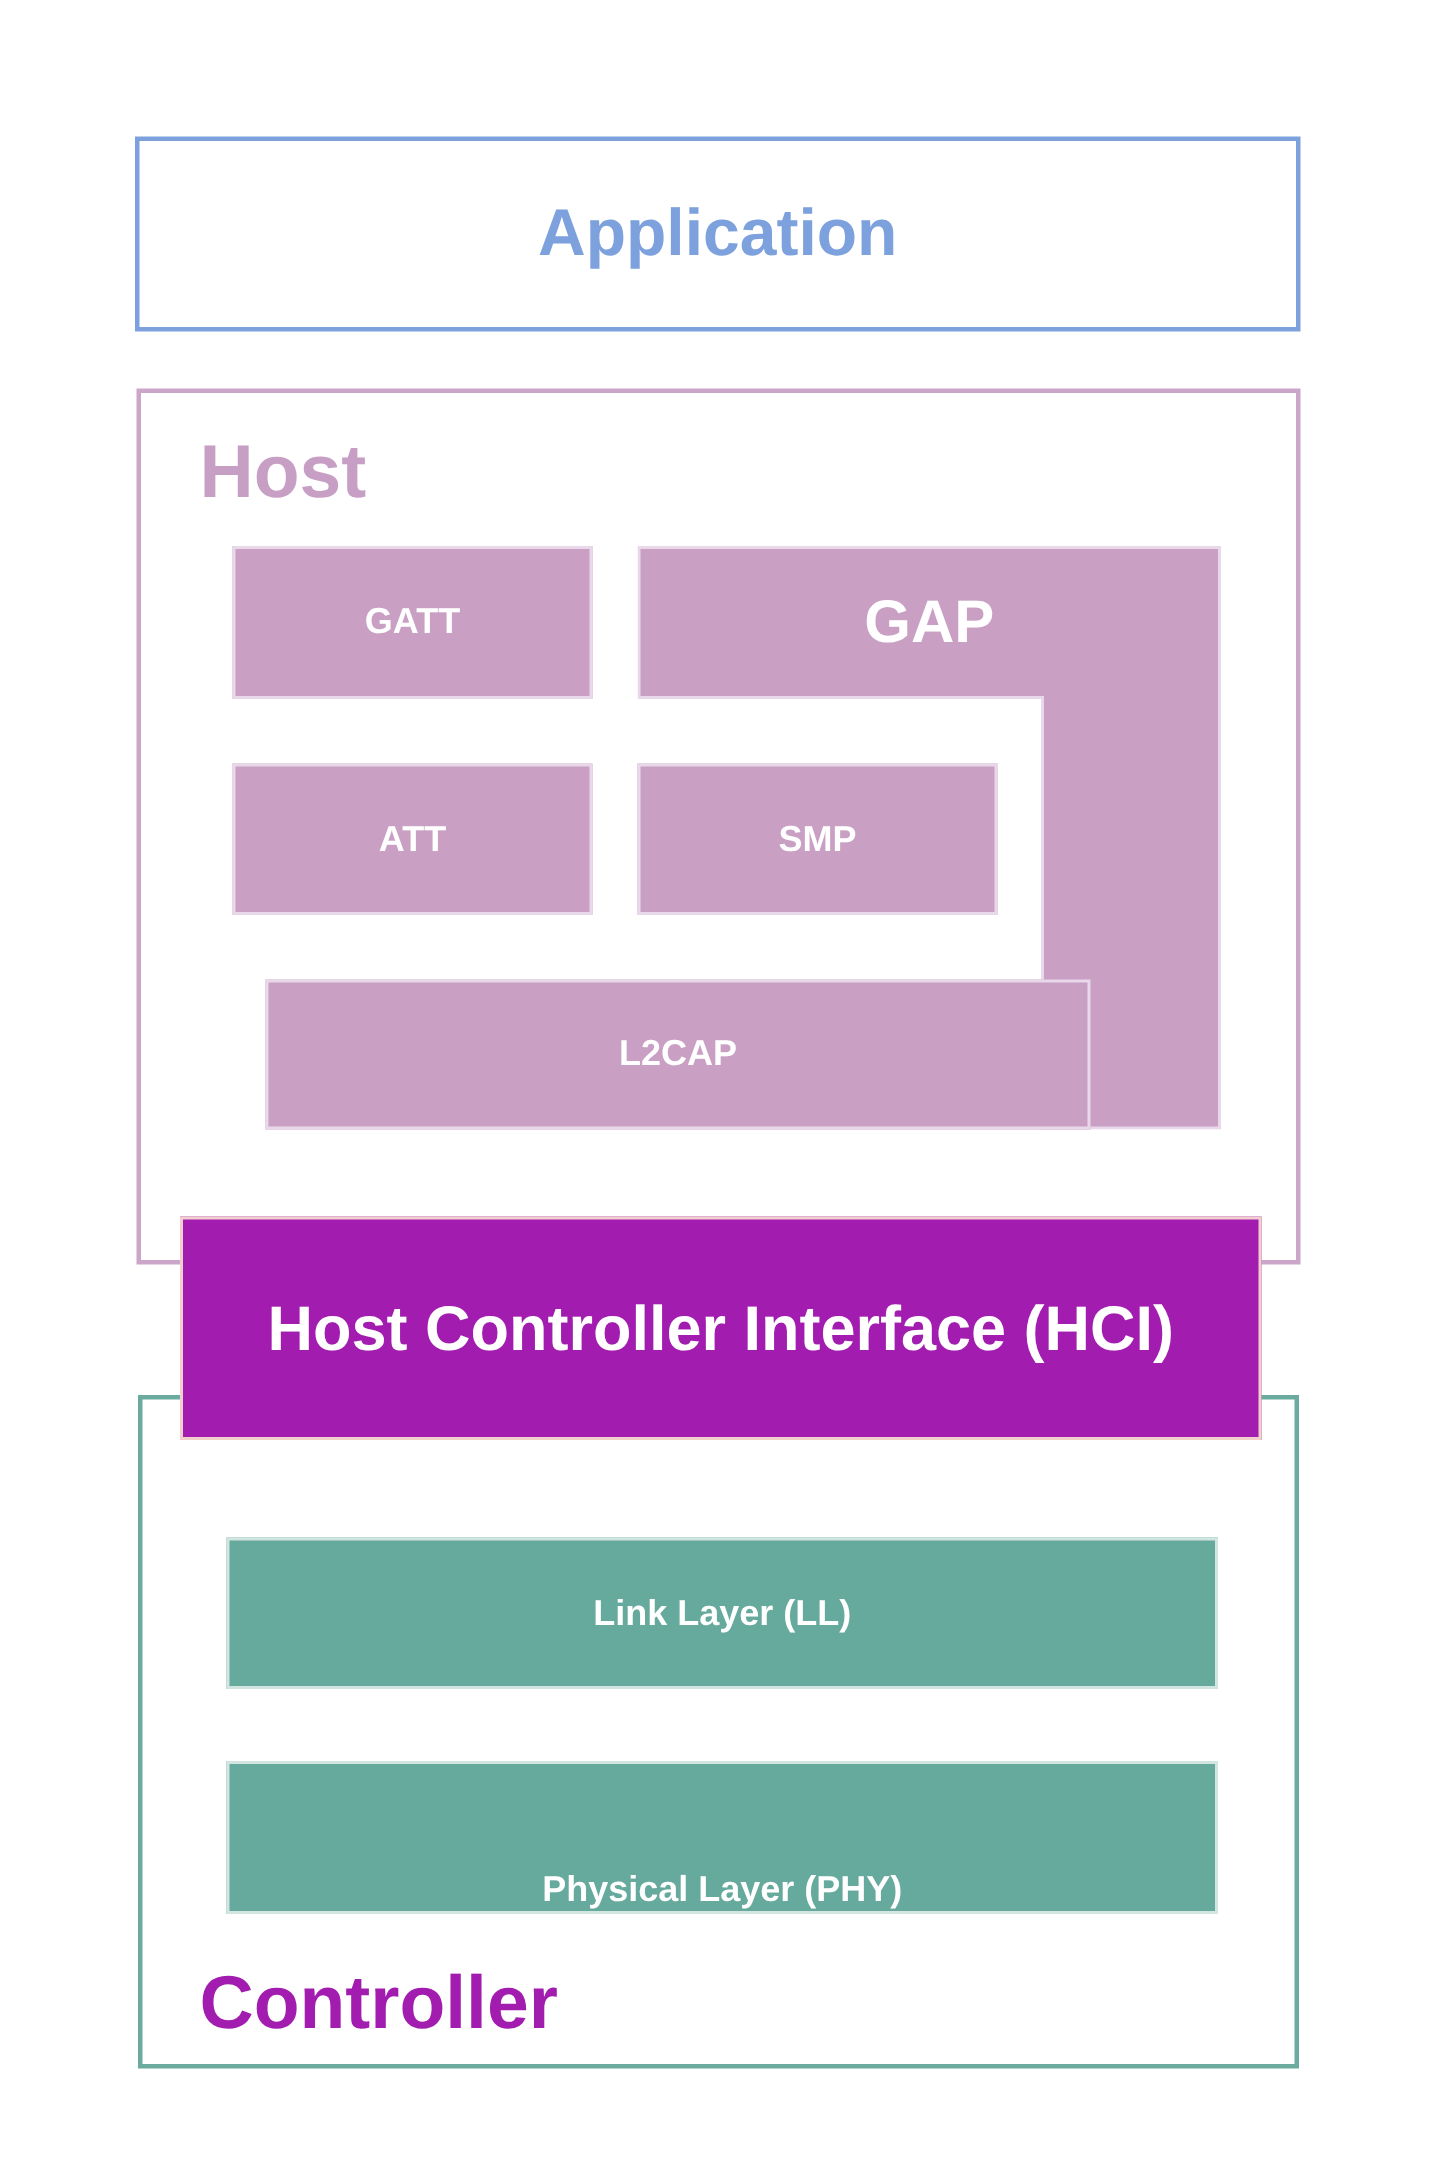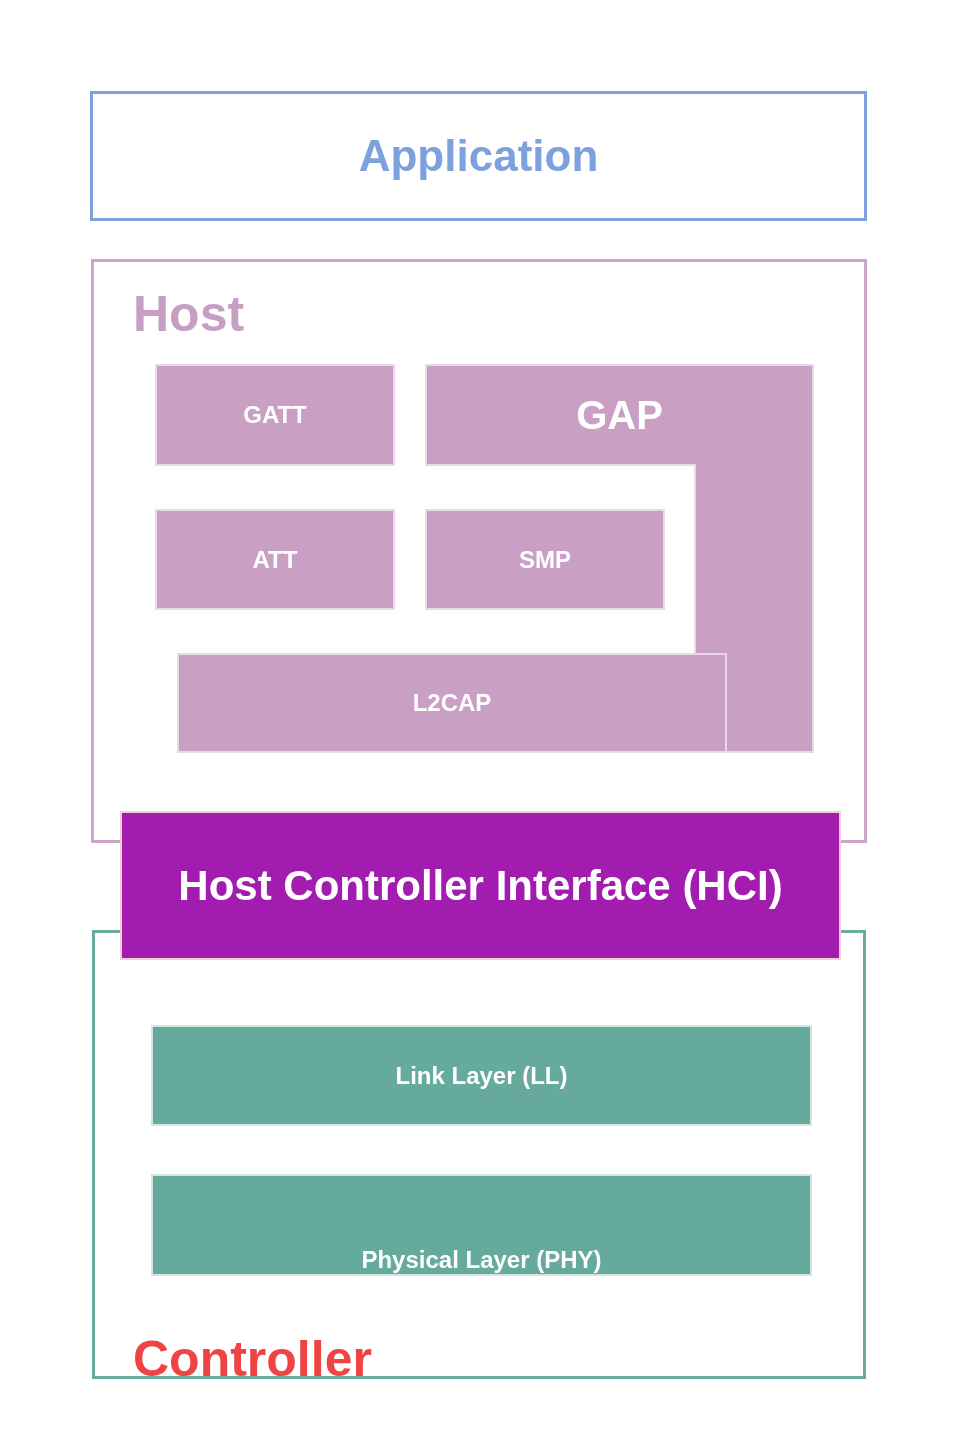--- a/index.html
+++ b/index.html
@@ -31,21 +31,21 @@
   .controller-box {
     left: 92px; top: 930px; width: 774px; height: 449px;
     border-color: #6BAB9F;
     padding-left: 48px;
   }
 
   
   .section-label { font-size: 50px; line-height: 1.05; white-space: nowrap; }
   .application-label { color: #7CA1DD; font-size: 44px; }
   .host-label  { left: 39px; top: 26px; color: #C79FC5; }
-  .controller-label { left: 38px; top: 400px; color: #ef4444; }
+  .controller-label { left: 38px; top: 376px; color: #a21caf; }
 
   
   .block {
     display: flex; align-items: center; justify-content: center;
     color: #ffffff; font-size: 24px; white-space: nowrap;
   }
   .mauve { background: #C9A0C4; border: 2px solid #E8D8E9; }
   .teal  { background: #66A99D; border: 2px solid #D2E5E1; }
 
   .gatt-block  { left: 61px;  top: 102px; width: 240px; height: 102px; }

